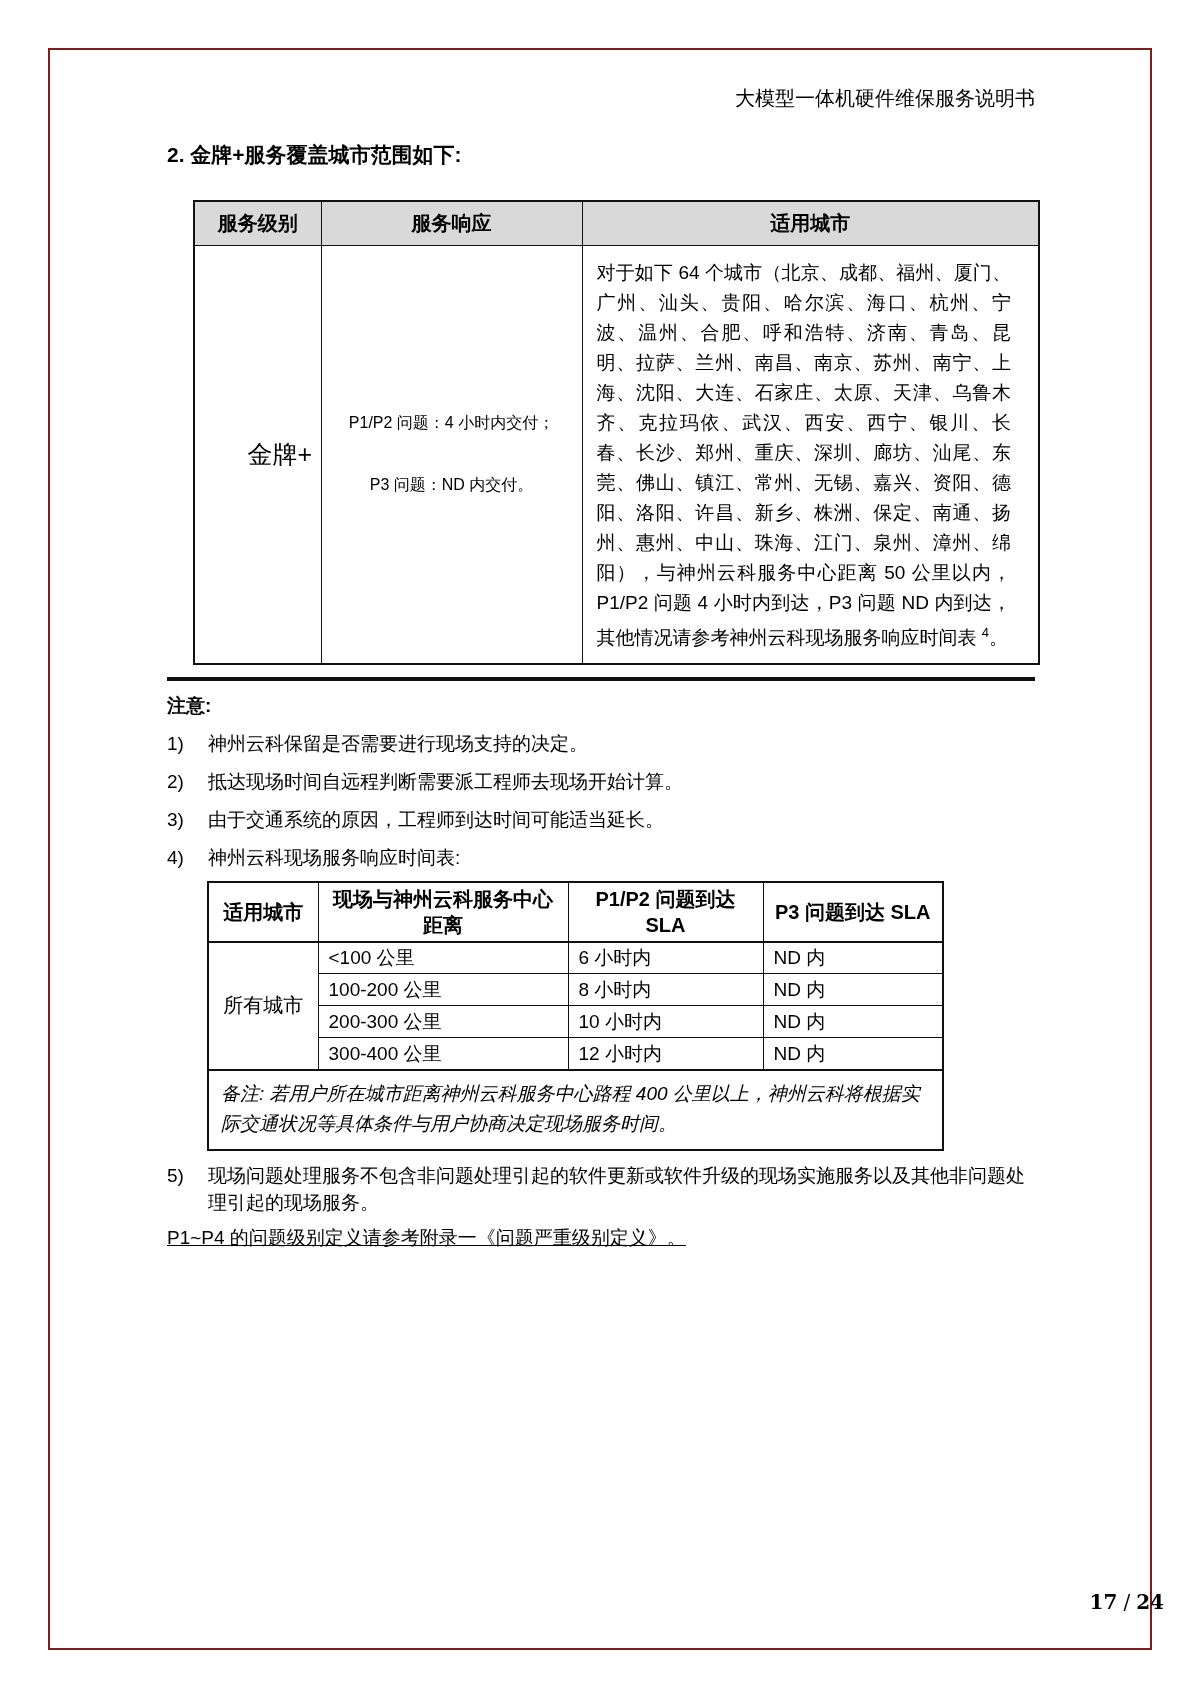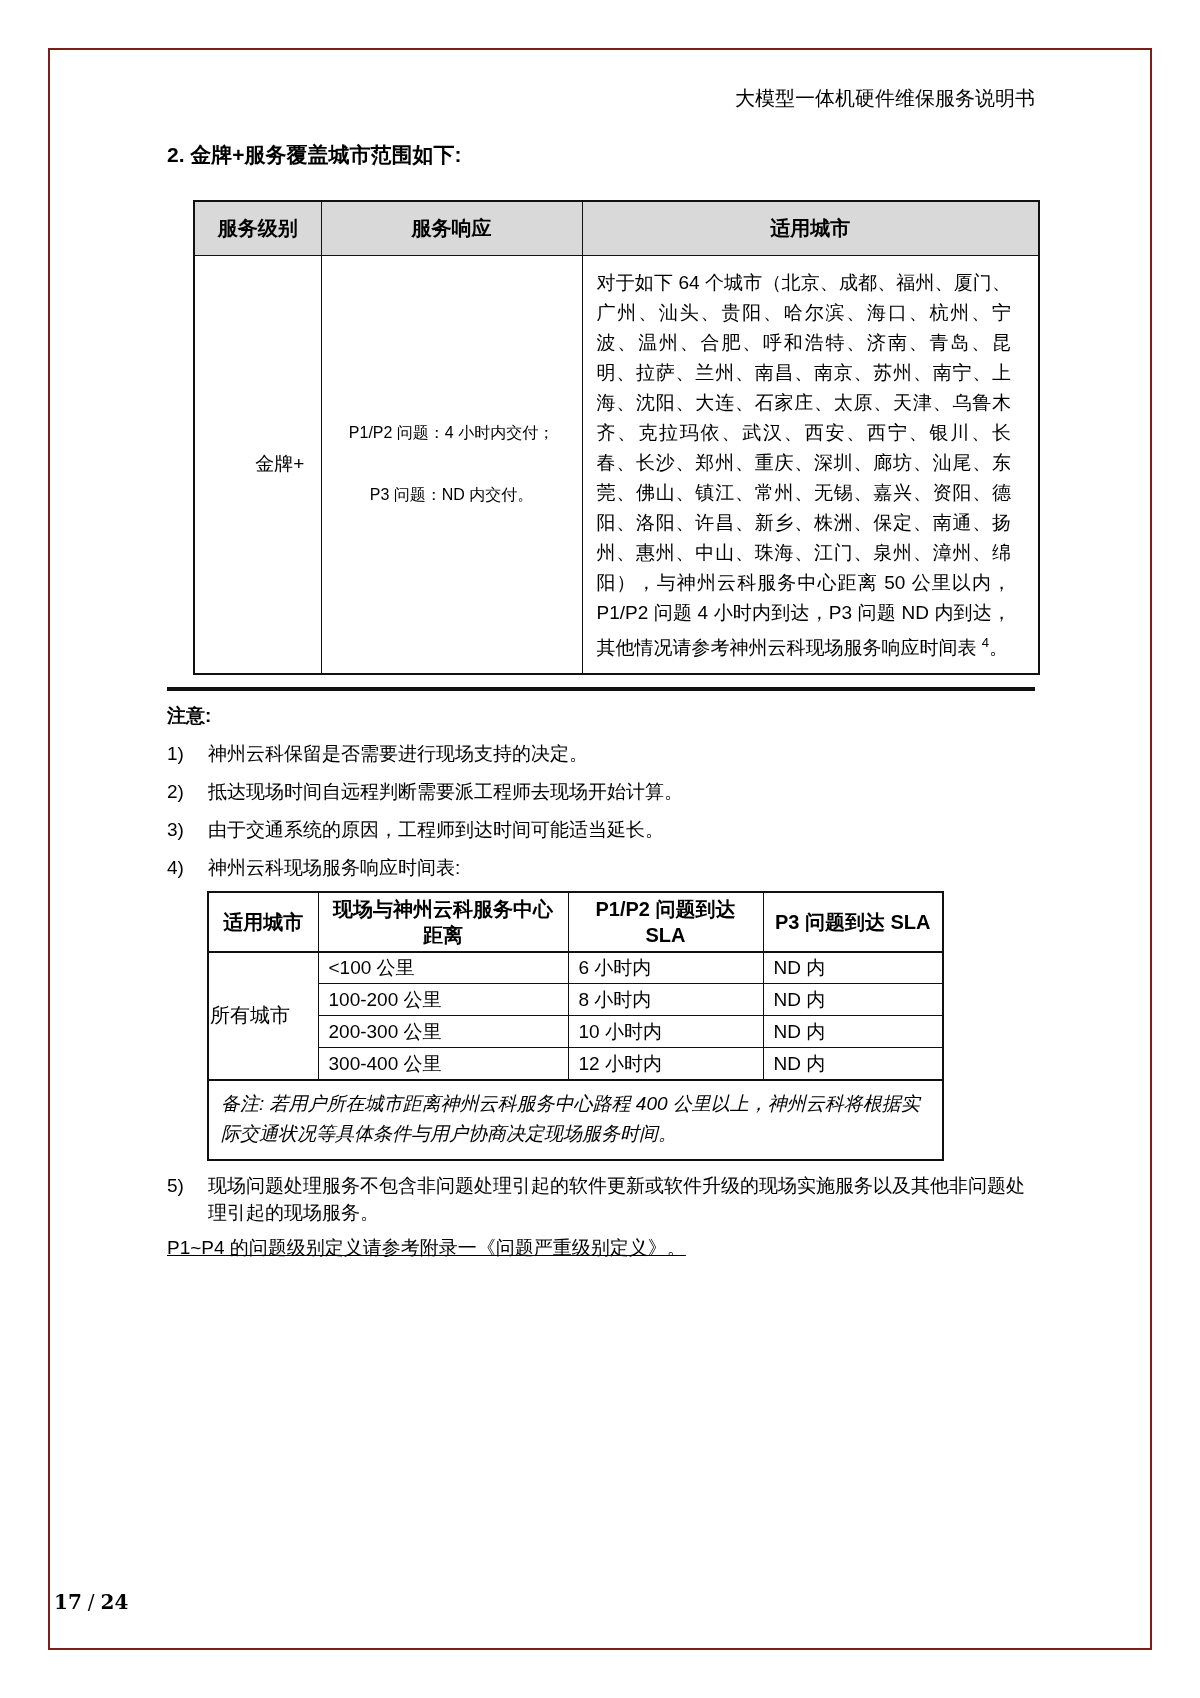--- a/index.html
+++ b/index.html
@@ -42,30 +42,30 @@
     table-layout: fixed;
     width: 845px;
     margin: 30px 0 0 26px;
     border: 2px solid #111111;
   }
   table.coverage th, table.coverage td {
     border: 1px solid #111111;
   }
   table.coverage th {
     background: #d9d9d9;
-    height: 54px;
+    height: 44px;
     font-size: 20px;
     font-weight: bold;
     text-align: center;
     vertical-align: middle;
   }
   td.level-cell {
     text-align: center;
     vertical-align: middle;
-    font-size: 19px;
+    font-size: 25px;
     padding-left: 45px;
   }
   td.resp-cell {
     text-align: center;
     vertical-align: middle;
     font-size: 16px;
     line-height: 30px;
     padding: 0 18px;
   }
   td.resp-cell p { margin: 0; }
@@ -122,45 +122,45 @@
     height: 60px;
     font-size: 20px;
     font-weight: bold;
     text-align: center;
     vertical-align: middle;
     line-height: 26px;
     border-bottom: 2px solid #111111;
     padding: 2px 6px;
   }
   table.sla td.city-scope {
-    text-align: left;
+    text-align: center;
     vertical-align: middle;
     font-size: 20px;
   }
   table.sla td.val {
     height: 32px;
     padding: 2px 10px;
     text-align: left;
     vertical-align: middle;
     margin-left: 24px;
   }
   table.sla tr.remark-row td {
     border-top: 2px solid #111111;
     padding: 8px 12px 10px 12px;
     line-height: 30px;
     text-align: left;
     font-style: italic;
   }
   
   .footer {
     position: absolute;
-    left: 4px;
+    left: 14px;
     bottom: 34px;
     width: 100%;
-    text-align: left;
+    text-align: right;
     font-family: "DejaVu Serif", "Liberation Serif", serif;
     font-size: 20px;
   }
   .footer .pg { font-weight: bold; }
   .footer .sep { font-weight: normal; padding: 0 6px; }
 </style>
 </head>
 <body>
 
 <div class="frame">

